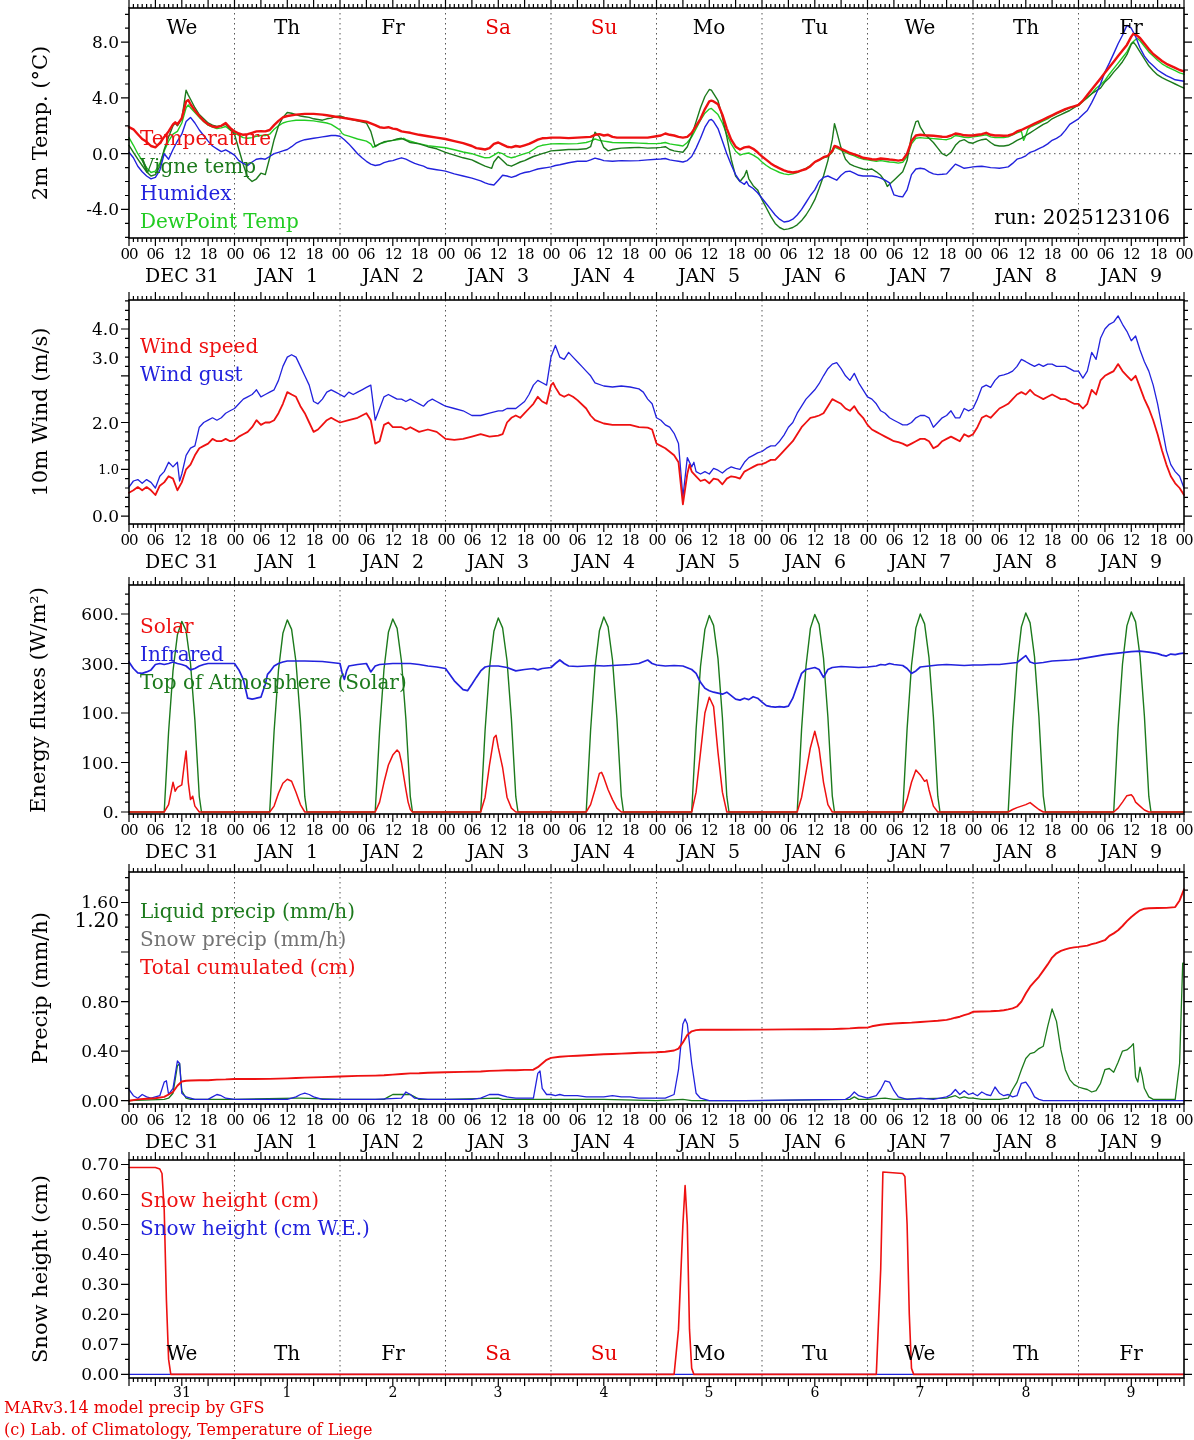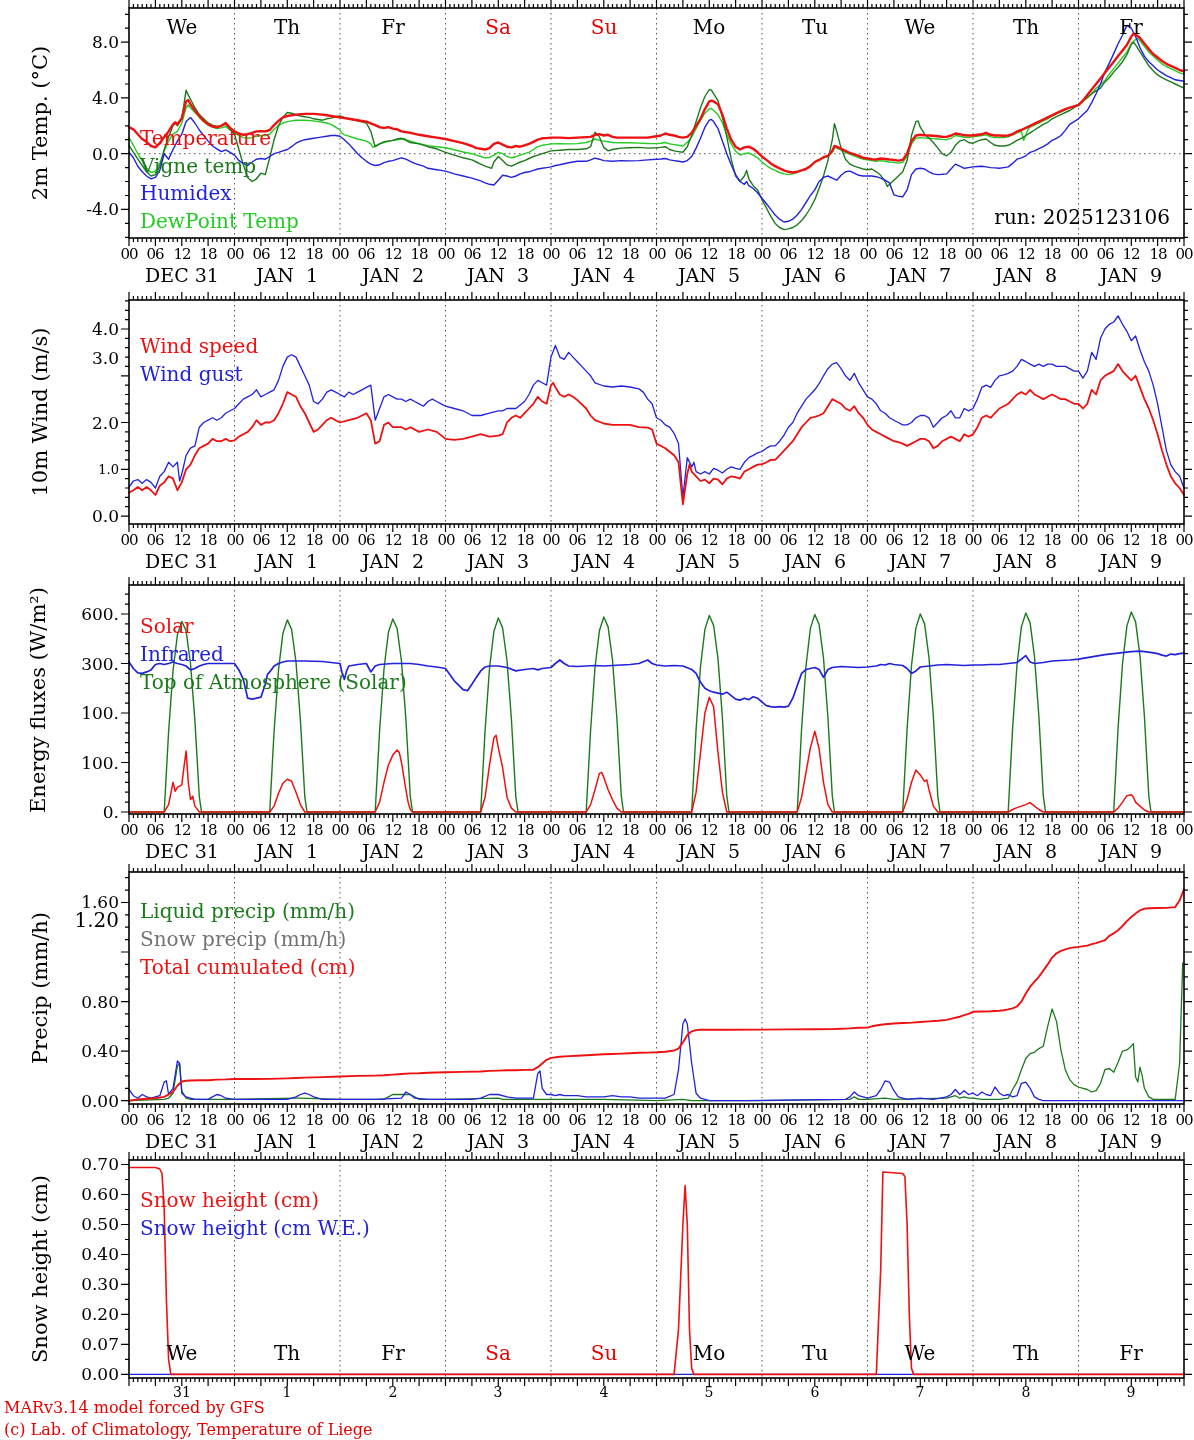--- a/index.html
+++ b/index.html
@@ -98,21 +98,21 @@
     </svg>
 
   <div class="ytitle" style="left:-110px;top:111px;">2m Temp. (°C)</div>
   <div class="ytitle" style="left:-110px;top:400px;">10m Wind (m/s)</div>
   <div class="ytitle" style="left:-112px;top:688px;">Energy fluxes (W/m²)</div>
   <div class="ytitle" style="left:-110px;top:976px;">Precip (mm/h)</div>
   <div class="ytitle" style="left:-110px;top:1257px;">Snow height (cm)</div>
 
   <div class="lab runlab" style="right:24px;top:205px;">run: 2025123106</div>
 
-  <div class="lab footer-red" style="left:4px;top:1398px;">MARv3.14 model forced by GFS</div>
+  <div class="lab footer-red" style="left:4px;top:1398px;">MARv3.14 model precip by GFS</div>
   <div class="lab footer-red" style="left:4px;top:1420px;">(c) Lab. of Climatology, Temperature of Liege</div>
   <div class="lab footer-blk" style="left:455px;top:1404px;">Time UTC (GMT+0h)</div>
   <div class="lab footer-blk" style="left:745px;top:1404px;">JAN</div>
 <div class="lab ytick" style="left: 119px; top: 42px; font-size: 17px;">8.0</div>
     <div class="lab ytick" style="left: 119px; top: 98px; font-size: 17px;">4.0</div>
     <div class="lab ytick" style="left: 119px; top: 154px; font-size: 17px;">0.0</div>
     <div class="lab ytick" style="left: 119px; top: 209px; font-size: 17px;">-4.0</div>
     <div class="lab xhour" style="left: 129px; top: 245px;">00</div>
     <div class="lab xhour" style="left: 155px; top: 245px;">06</div>
     <div class="lab xhour" style="left: 182px; top: 245px;">12</div>

